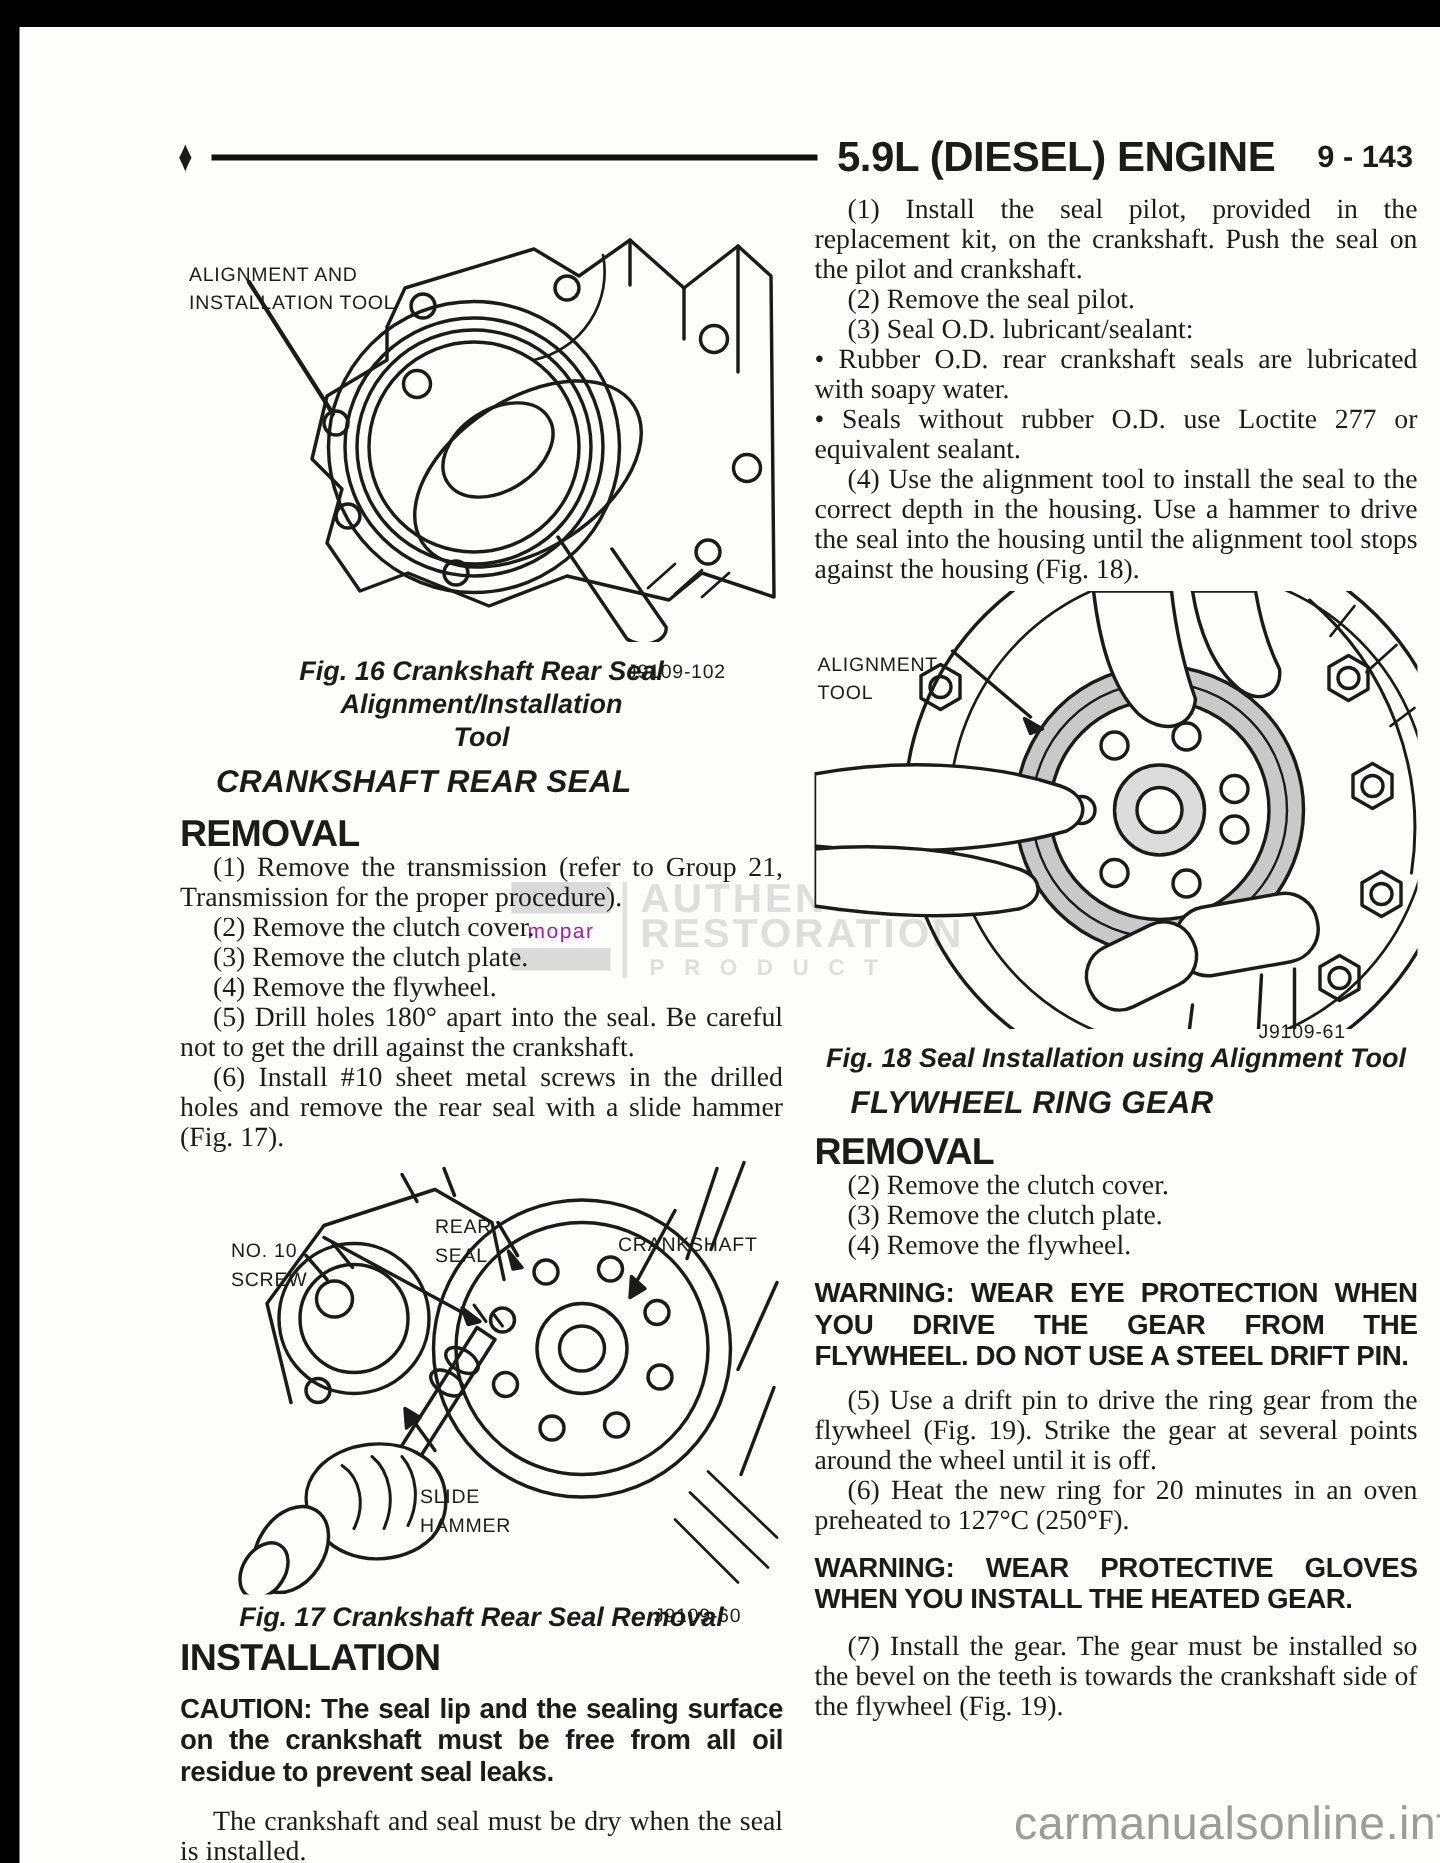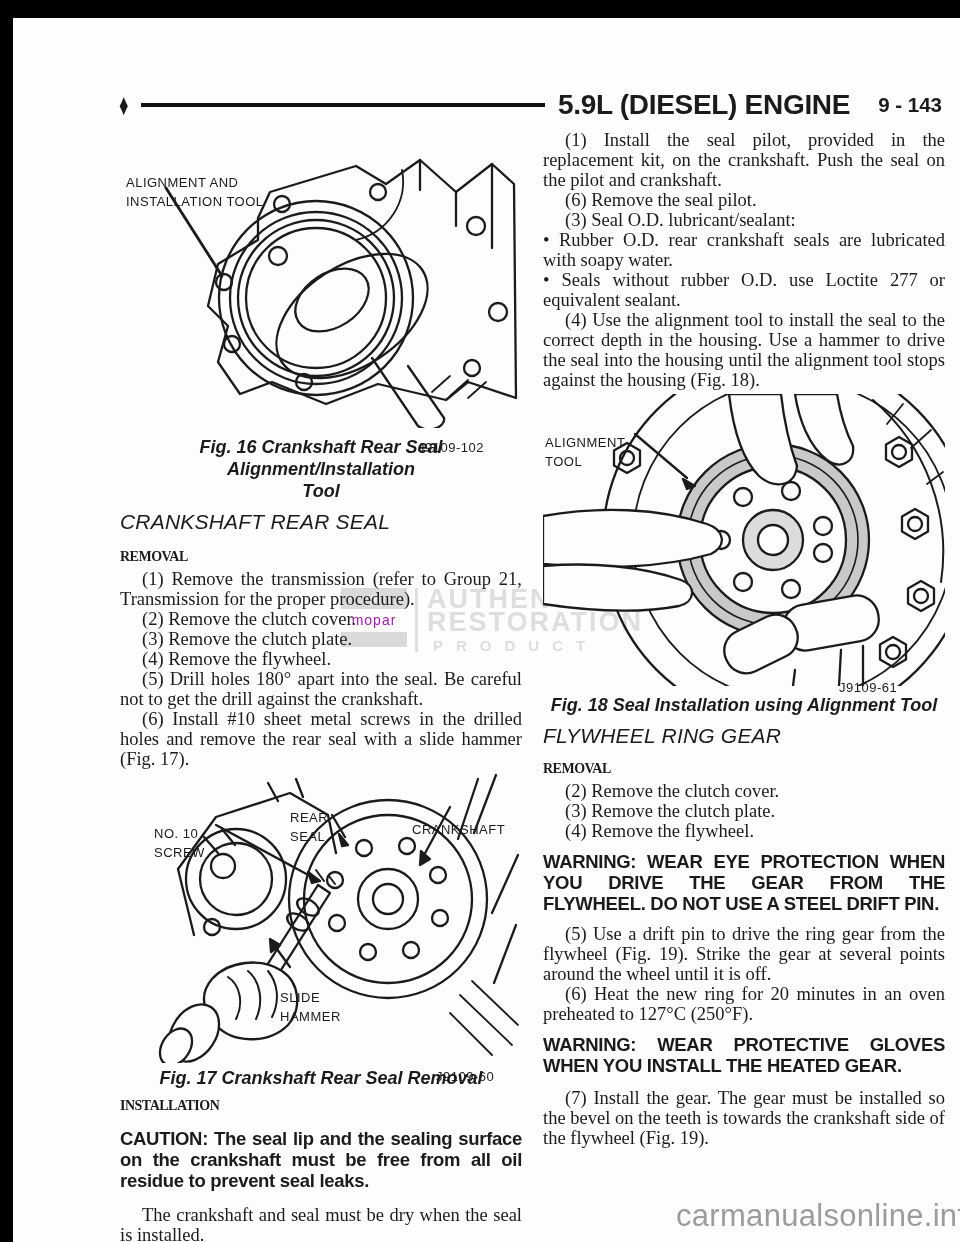--- a/index.html
+++ b/index.html
@@ -20,23 +20,23 @@
   .htitle { font-size:28px; letter-spacing:-0.3px; margin-right:28px; white-space:nowrap; }
   .hpage { font-size:20.5px; white-space:nowrap; }
 
   
   .col { position:absolute; top:130px; width:402px; z-index:2; }
   .col-left { left:120px; }
   .col-right { left:543px; }
 
   p.body { font-size:18.5px; line-height:20px; text-align:justify; text-indent:22px; }
   p.bullet { text-indent:0; }
-  .h-italic { font-family:"Liberation Sans", sans-serif; font-weight:normal; font-style:italic;
-              font-size:21px; letter-spacing:0.2px; line-height:24px; }
-  .h-sub { font-family:Liberation Serif, serif; font-weight:bold; font-size:14px;
+  .h-italic { font-family:"Liberation Sans", sans-serif; font-weight:bold; font-style:italic;
+              font-size:21px; letter-spacing:0.2px; line-height:24px;margin-left:24px; }
+  .h-sub { font-family:Liberation Sans, sans-serif; font-weight:bold; font-size:25px;
            line-height:21px; letter-spacing:-0.5px; }
   .warn { font-family:"Liberation Sans", sans-serif; font-weight:bold; font-size:18.5px;
           line-height:21px; text-align:justify; letter-spacing:-0.3px; }
 
   .figure { position:relative; width:402px; }
   .figure svg { display:block; }
   .fig-label { position:absolute; font-family:"Liberation Sans", sans-serif; font-size:13px;
                line-height:19px; letter-spacing:0.5px; white-space:nowrap;margin-top:33px; }
   .fig-code  { position:absolute; font-family:"Liberation Sans", sans-serif; font-size:13px; letter-spacing:0.5px;margin-top:48px; }
   .caption { font-family:"Liberation Sans", sans-serif; font-weight:bold; font-style:italic;
@@ -202,21 +202,21 @@
       <div class="caption mt4">Fig. 17 Crankshaft Rear Seal Removal</div>
     </div>
 
     <div class="h-sub mb12">INSTALLATION</div>
     <p class="warn mb14">CAUTION: The seal lip and the sealing surface on the crankshaft must be free from all oil residue to prevent seal leaks.</p>
     <p class="body">The crankshaft and seal must be dry when the seal is installed.</p>
   </div>
 
   <div class="col col-right">
     <p class="body">(1) Install the seal pilot, provided in the replacement kit, on the crankshaft. Push the seal on the pilot and crankshaft.</p>
-    <p class="body">(6) Remove the seal pilot.</p>
+    <p class="body">(2) Remove the seal pilot.</p>
     <p class="body">(3) Seal O.D. lubricant/sealant:</p>
     <p class="body bullet">• Rubber O.D. rear crankshaft seals are lubricated with soapy water.</p>
     <p class="body bullet">• Seals without rubber O.D. use Loctite 277 or equivalent sealant.</p>
     <p class="body">(4) Use the alignment tool to install the seal to the correct depth in the housing. Use a hammer to drive the seal into the housing until the alignment tool stops against the housing (Fig. 18).</p>
 
     <div class="figure mt4 mb8">
       <svg viewBox="0 0 402 292" width="402" height="292">
         <g fill="none" stroke="#1b1b1b" stroke-width="2.3" stroke-linejoin="round" stroke-linecap="round">
           <circle cx="244" cy="146" r="184"></circle>
           <circle cx="250" cy="146" r="160" stroke-width="1.8"></circle>

